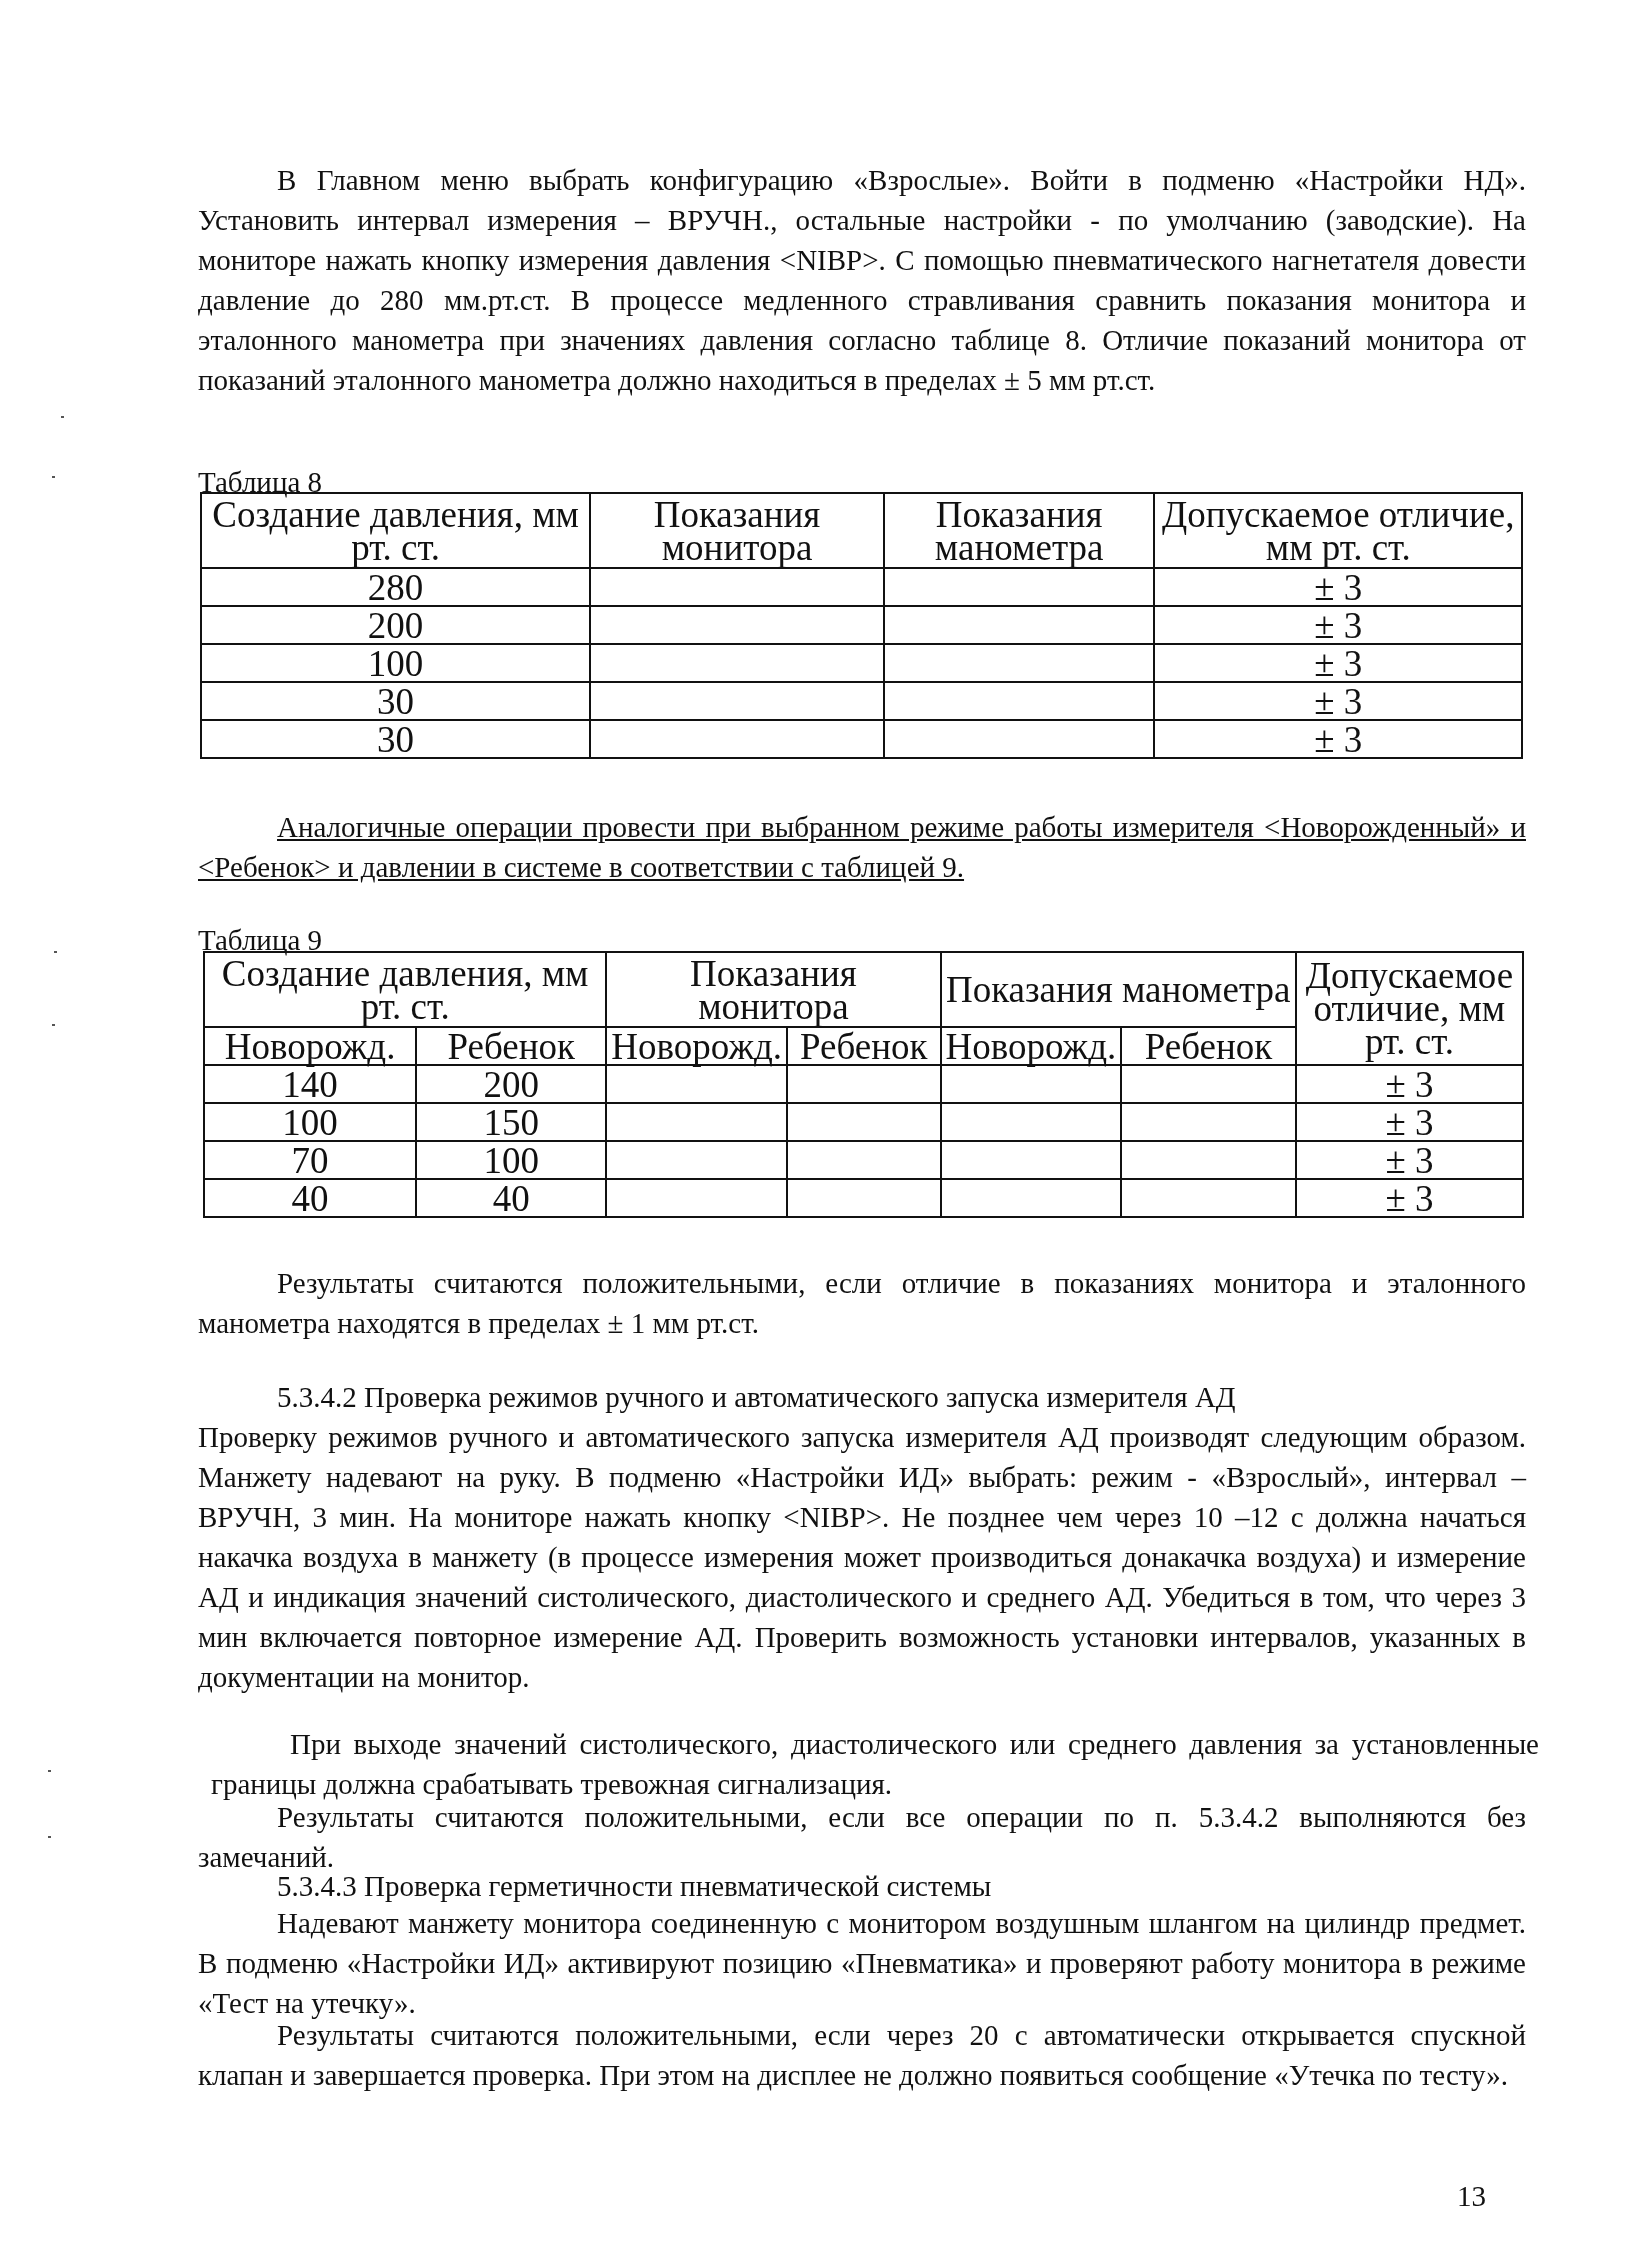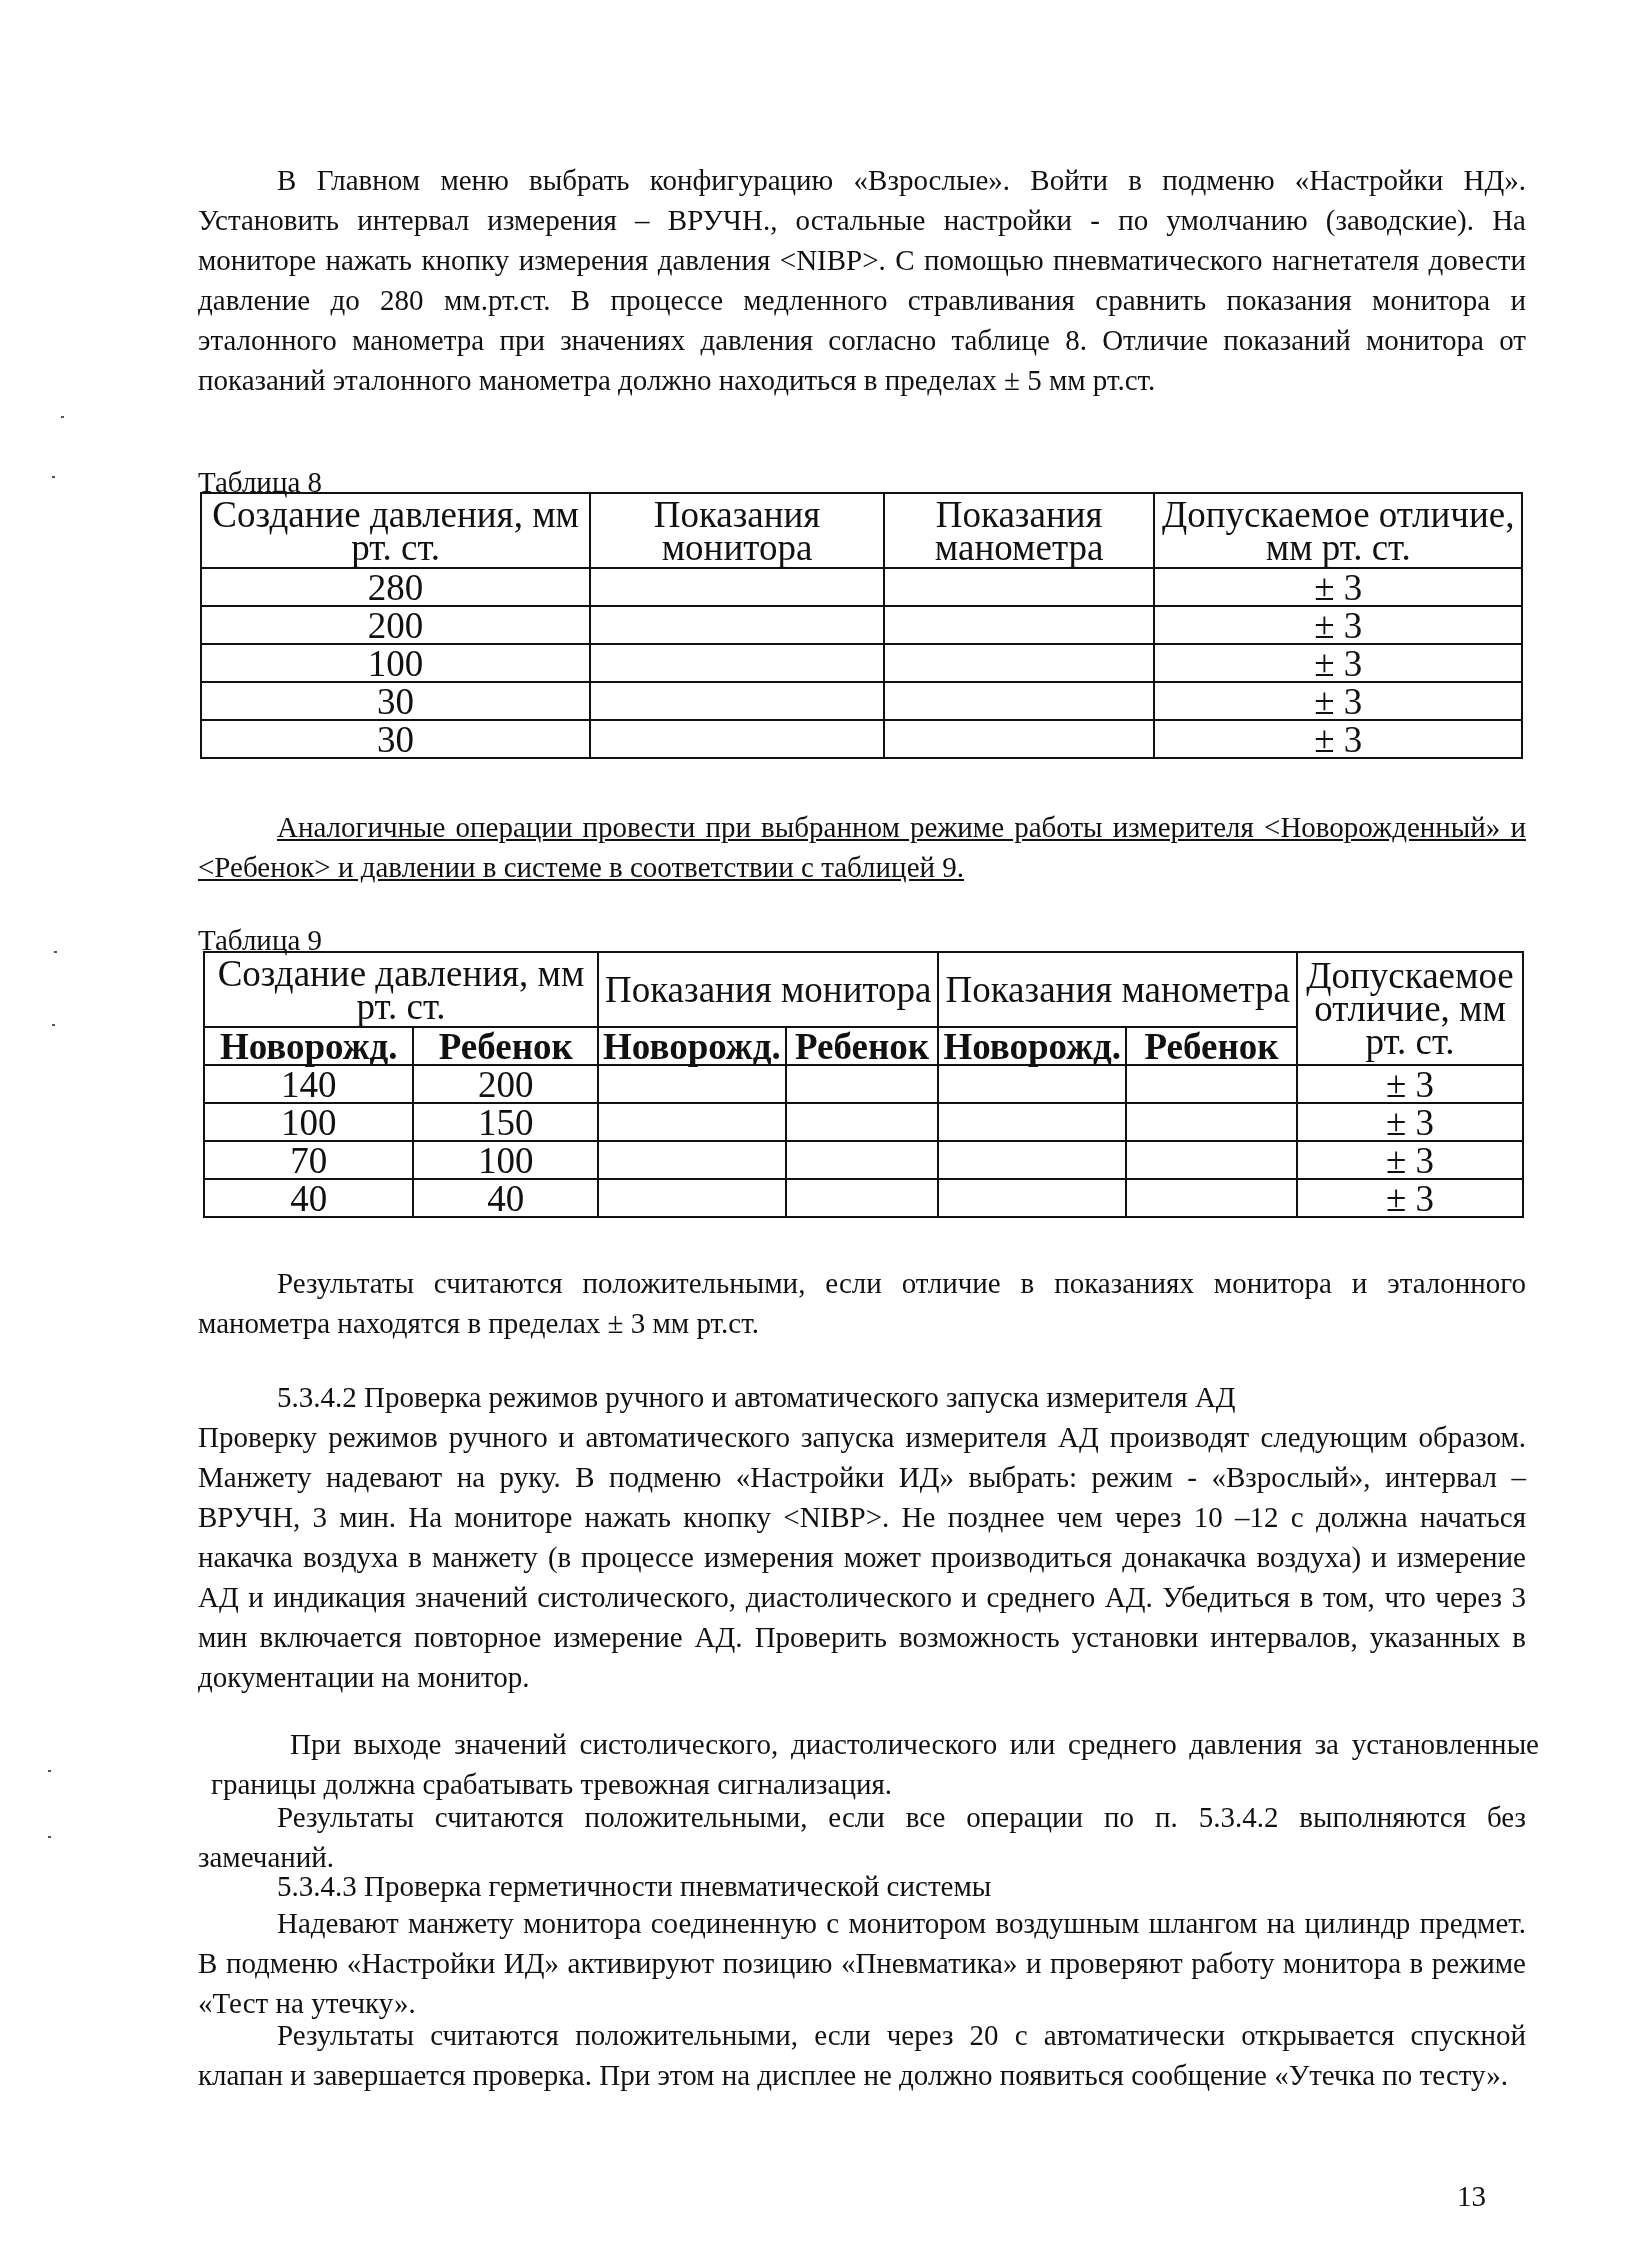--- a/index.html
+++ b/index.html
@@ -16,21 +16,21 @@
     .indent { text-indent: 79px; }
     .caption { position: absolute; left: 198px; font-size: 29px; line-height: 33px; }
     table { position: absolute; border-collapse: collapse; font-size: 37px; }
     td, th { border: 2px solid #111; text-align: center; font-weight: normal; padding: 0 4px; }
     #t8 { left: 200px; top: 492px; width: 1323px; }
     #t8 th { height: 73px; line-height: 33px; }
     #t8 td { height: 36px; line-height: 33px; }
     #t9 { left: 203px; top: 951px; width: 1321px; }
     #t9 th { line-height: 33px; }
     #t9 .h1 { height: 73px; }
-    #t9 .h2 { height: 36px; font-weight: bold; }
+    #t9 .h2 { height: 36px; }
     #t9 td { height: 36px; line-height: 33px; }
     .pagenum { position: absolute; left: 1457px; top: 2180px; font-size: 29px; }
     .margin-dot { position: absolute; width: 2.6px; height: 2px; background: #555; }
   </style>
 </head>
 <body>
 
 <div class="page">
 
   <div class="p indent" style="top:160px;">В Главном меню выбрать конфигурацию «Взрослые». Войти в подменю «Настройки НД». Установить интервал измерения – ВРУЧН., остальные настройки - по умолчанию (заводские). На мониторе нажать кнопку измерения давления &lt;NIBP&gt;. С помощью пневматического нагнетателя довести давление до 280 мм.рт.ст. В процессе медленного стравливания сравнить показания монитора и эталонного манометра при значениях давления согласно таблице 8. Отличие показаний монитора от показаний эталонного манометра должно находиться в пределах ± 5 мм рт.ст.</div>
@@ -143,21 +143,21 @@
       <td>40</td>
       <td></td>
       <td></td>
       <td></td>
       <td></td>
       <td>± 3</td>
     </tr>
   </tbody>
     </table>
 
-  <div class="p indent" style="top:1263px;">Результаты считаются положительными, если отличие в показаниях монитора и эталонного манометра находятся в пределах ± 3 мм рт.ст.</div>
+  <div class="p indent" style="top:1263px;">Результаты считаются положительными, если отличие в показаниях монитора и эталонного манометра находятся в пределах ± 1 мм рт.ст.</div>
 
   <div class="p indent" style="top:1377px;">5.3.4.2 Проверка режимов ручного и автоматического запуска измерителя АД</div>
   <div class="p" style="top:1417px;">Проверку режимов ручного и автоматического запуска измерителя АД производят следующим образом. Манжету надевают на руку. В подменю «Настройки ИД» выбрать: режим - «Взрослый», интервал – ВРУЧН, 3 мин. На мониторе нажать кнопку &lt;NIBP&gt;. Не позднее чем через 10 –12 с должна начаться накачка воздуха в манжету (в процессе измерения может производиться донакачка воздуха) и измерение АД и индикация значений систолического, диастолического и среднего АД. Убедиться в том, что через 3 мин включается повторное измерение АД. Проверить возможность установки интервалов, указанных в документации на монитор.</div>
 
   <div class="p indent" style="top:1724px;margin-left:13px;">При выходе значений систолического, диастолического или среднего давления за установленные границы должна срабатывать тревожная сигнализация.</div>
   <div class="p indent" style="top:1797px;">Результаты считаются положительными, если все операции по п. 5.3.4.2 выполняются без замечаний.</div>
   <div class="p indent" style="top:1866px;">5.3.4.3 Проверка герметичности пневматической системы</div>
   <div class="p indent" style="top:1903px;">Надевают манжету монитора соединенную с монитором воздушным шлангом на цилиндр предмет. В подменю «Настройки ИД» активируют позицию «Пневматика» и проверяют работу монитора в режиме «Тест на утечку».</div>
   <div class="p indent" style="top:2015px;">Результаты считаются положительными, если через 20 с автоматически открывается спускной клапан и завершается проверка. При этом на дисплее не должно появиться сообщение «Утечка по тесту».</div>
 

